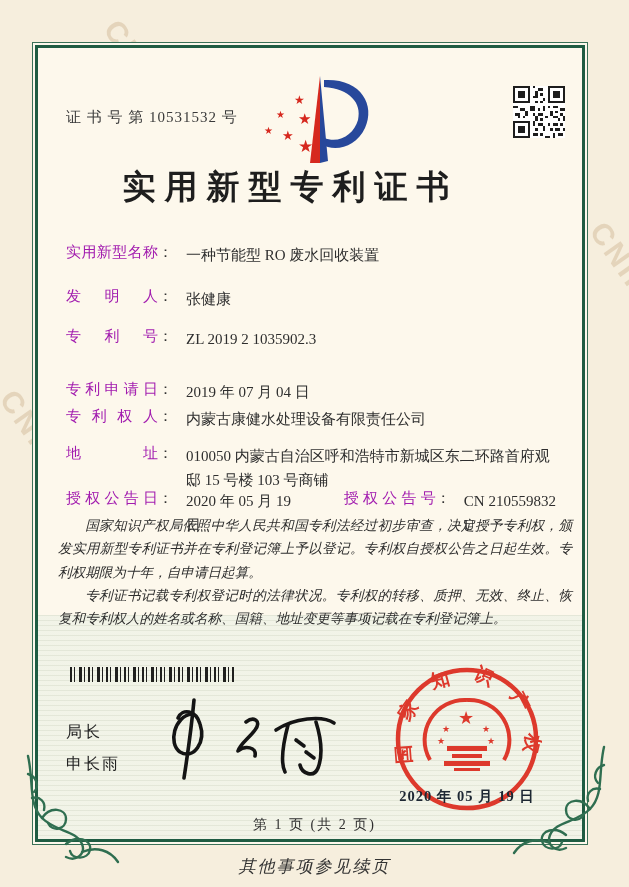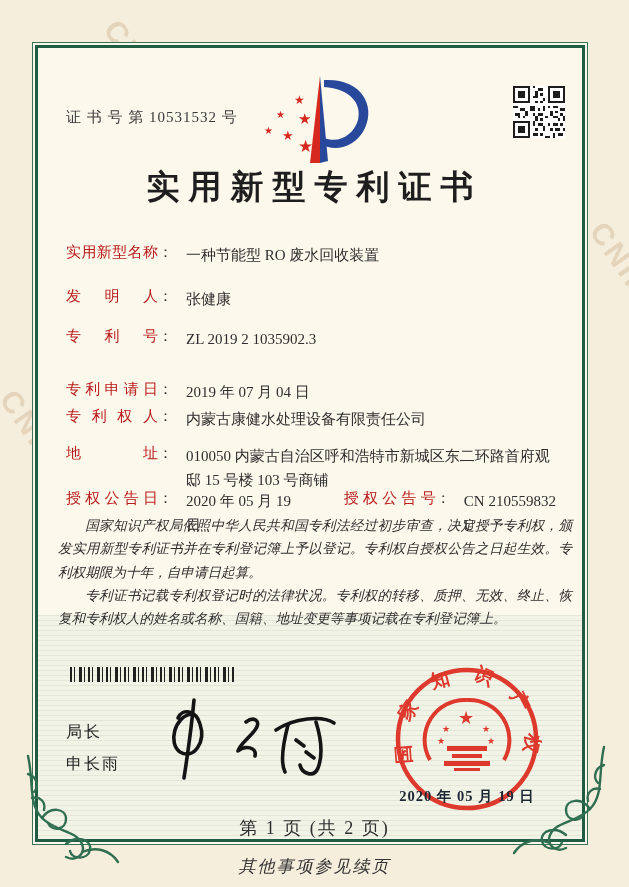--- a/index.html
+++ b/index.html
@@ -32,28 +32,28 @@
     background:
       repeating-linear-gradient(180deg,
         rgba(96,142,112,0.16) 0px, rgba(96,142,112,0.16) 1px,
         rgba(228,238,226,0.45) 1px, rgba(228,238,226,0.45) 5px);
   }
   
   .cert-number{
     position:absolute;left:66px;top:78px;font-size:15px;letter-spacing:1px;color:#3a3a3a;margin-top:30px;
   }
   .title{
-    position:absolute;left:0;top:165px;width:629px;text-align:center;
+    position:absolute;left:0;top:165px;width:581px;text-align:center;
     font-size:33px;font-weight:bold;letter-spacing:9px;color:#1e1e1e;
   }
   
   .field-row{position:absolute;left:66px;width:490px;font-size:15px;display:flex;align-items:flex-start;}
   .f-label{
     display:inline-block;width:92px;text-align:justify;text-align-last:justify;
-    color:#b91c1c;flex:0 0 auto;
+    color:#a21caf;flex:0 0 auto;
   }
   .f-colon{flex:0 0 auto;color:#333;}
   .f-value{margin-left:13px;color:#2e2e2e;max-width:372px;line-height:24px;}
   .pair2{display:flex;margin-left:42px;}
   
   .body-text{
     position:absolute;left:58px;top:514px;width:514px;
     font-size:13.6px;line-height:23.3px;text-align:justify;
     font-style:italic;color:#2c2c2c;
   }
@@ -72,21 +72,21 @@
   .sig-svg{position:absolute;left:158px;top:694px;}
   
   .seal-wrap{position:absolute;left:392px;top:664px;width:150px;height:150px;}
   .seal-date{
     position:absolute;left:380px;top:787px;width:174px;text-align:center;
     font-size:14.5px;color:#1d2733;letter-spacing:1px;font-weight:bold;
   }
   
   .page-footer{
     position:absolute;left:0;top:816px;width:629px;text-align:center;
-    font-size:18px;color:#2e2e2e;letter-spacing:2px;
+    font-size:14px;color:#2e2e2e;letter-spacing:2px;
   }
   .cont-note{
     position:absolute;left:0;top:855px;width:629px;text-align:center;
     font-size:17px;font-style:italic;color:#333;letter-spacing:2px;
   }
   .flourish{position:absolute;pointer-events:none;}
 </style>
 </head>
 <body>
 

